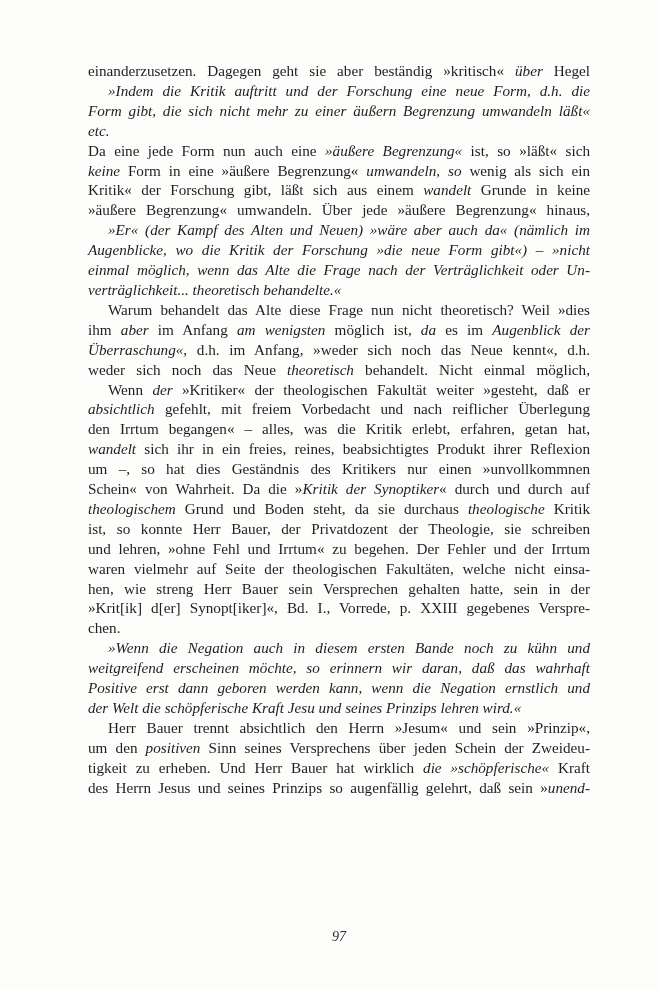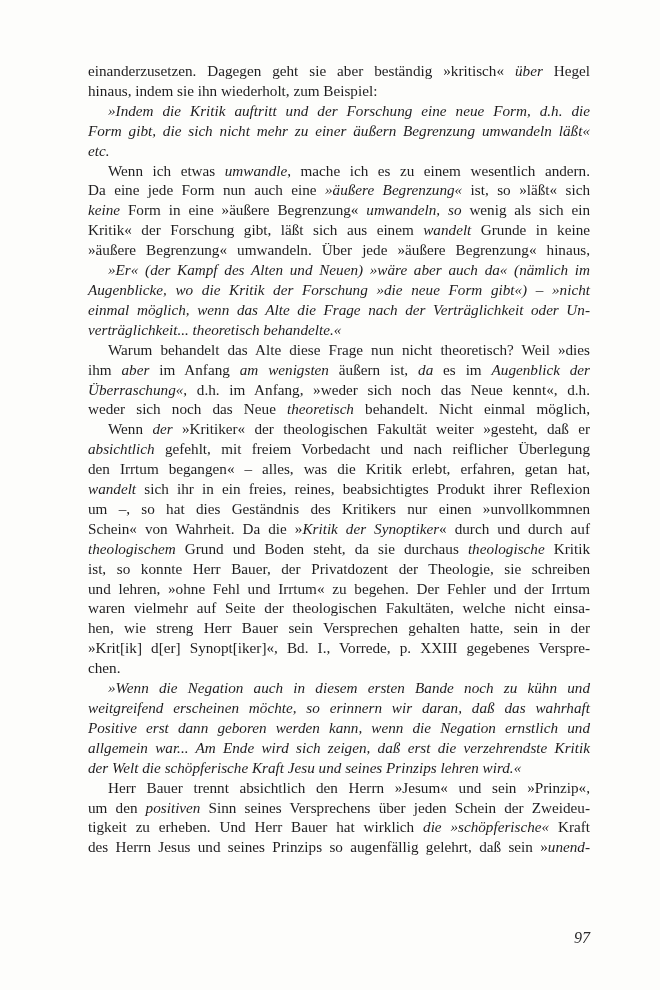--- a/index.html
+++ b/index.html
@@ -31,66 +31,63 @@
     text-align-last: left;
     -moz-text-align-last: left;
   }
   .line.indent { text-indent: 20px; }
   .line em { font-style: italic; }
   .page-number {
     position: absolute;
     left: 88px;
     top: 929px;
     width: 502px;
-    text-align: right;
-    font-size: 16px;
+    text-align: center;
+    font-size: 14px;
     font-style: italic;
     color: #2a292b;
   }
 </style>
 </head>
 <body>
 
 <div class="page">
   <main class="text-block">
       <div class="line"><span>einanderzusetzen. Dagegen geht sie aber beständig »kritisch« </span><em>über</em><span> Hegel</span></div>
-      <div class="line last"><span>hinaus, indem sie ihn wiederholt, zum Beispiel:</span></div>
       <div class="line indent"><em>»Indem die Kritik auftritt und der Forschung eine neue Form, d.h. die</em></div>
       <div class="line"><em>Form gibt, die sich nicht mehr zu einer äußern Begrenzung umwandeln läßt«</em></div>
       <div class="line last"><em>etc.</em></div>
-      <div class="line indent"><span>Wenn ich etwas </span><em>umwandle</em><span>, mache ich es zu einem wesentlich andern.</span></div>
       <div class="line"><span>Da eine jede Form nun auch eine </span><em>»äußere Begrenzung«</em><span> ist, so »läßt« sich</span></div>
       <div class="line"><em>keine</em><span> Form in eine »äußere Begrenzung« </span><em>umwandeln, so</em><span> wenig als sich ein</span></div>
       <div class="line"><span>Kritik« der Forschung gibt, läßt sich aus einem </span><em>wandelt</em><span> Grunde in keine</span></div>
       <div class="line"><span>»äußere Begrenzung« umwandeln. Über jede »äußere Begrenzung« hinaus,</span></div>
       <div class="line indent"><em>»Er« (der Kampf des Alten und Neuen) »wäre aber auch da« (nämlich im</em></div>
       <div class="line"><em>Augenblicke, wo die Kritik der Forschung »die neue Form gibt«) – »nicht</em></div>
       <div class="line"><em>einmal möglich, wenn das Alte die Frage nach der Verträglichkeit oder Un-</em></div>
       <div class="line last"><em>verträglichkeit... theoretisch behandelte.«</em></div>
       <div class="line indent"><span>Warum behandelt das Alte diese Frage nun nicht theoretisch? Weil »dies</span></div>
-      <div class="line"><span>ihm </span><em>aber</em><span> im Anfang </span><em>am wenigsten</em><span> äußern ist, </span><em>da</em><span> es im </span><em>Augenblick der</em></div>
+      <div class="line"><span>ihm </span><em>aber</em><span> im Anfang </span><em>am wenigsten</em><span> möglich ist, </span><em>da</em><span> es im </span><em>Augenblick der</em></div>
       <div class="line"><em>Überraschung«</em><span>, d.h. im Anfang, »weder sich noch das Neue kennt«, d.h.</span></div>
       <div class="line"><span>weder sich noch das Neue </span><em>theoretisch</em><span> behandelt. Nicht einmal möglich,</span></div>
       <div class="line indent"><span>Wenn </span><em>der</em><span> »Kritiker« der theologischen Fakultät weiter »gesteht, daß er</span></div>
       <div class="line"><em>absichtlich</em><span> gefehlt, mit freiem Vorbedacht und nach reiflicher Überlegung</span></div>
       <div class="line"><span>den Irrtum begangen« – alles, was die Kritik erlebt, erfahren, getan hat,</span></div>
       <div class="line"><em>wandelt</em><span> sich ihr in ein freies, reines, beabsichtigtes Produkt ihrer Reflexion</span></div>
       <div class="line"><span>um –, so hat dies Geständnis des Kritikers nur einen »unvollkommnen</span></div>
       <div class="line"><span>Schein« von Wahrheit. Da die »</span><em>Kritik der Synoptiker</em><span>« durch und durch auf</span></div>
       <div class="line"><em>theologischem</em><span> Grund und Boden steht, da sie durchaus </span><em>theologische</em><span> Kritik</span></div>
       <div class="line"><span>ist, so konnte Herr Bauer, der Privatdozent der Theologie, sie schreiben</span></div>
       <div class="line"><span>und lehren, »ohne Fehl und Irrtum« zu begehen. Der Fehler und der Irrtum</span></div>
       <div class="line"><span>waren vielmehr auf Seite der theologischen Fakultäten, welche nicht einsa-</span></div>
       <div class="line"><span>hen, wie streng Herr Bauer sein Versprechen gehalten hatte, sein in der</span></div>
       <div class="line"><span>»Krit[ik] d[er] Synopt[iker]«, Bd. I., Vorrede, p. XXIII gegebenes Verspre-</span></div>
       <div class="line last"><span>chen.</span></div>
       <div class="line indent"><em>»Wenn die Negation auch in diesem ersten Bande noch zu kühn und</em></div>
       <div class="line"><em>weitgreifend erscheinen möchte, so erinnern wir daran, daß das wahrhaft</em></div>
       <div class="line"><em>Positive erst dann geboren werden kann, wenn die Negation ernstlich und</em></div>
-      <div class="line"><em>allgemein war... Am Ende wird sich zeigen, daß erst die verzehrendste Kritik</em></div>
       <div class="line last"><em>der Welt die schöpferische Kraft Jesu und seines Prinzips lehren wird.«</em></div>
       <div class="line indent"><span>Herr Bauer trennt absichtlich den Herrn »Jesum« und sein »Prinzip«,</span></div>
       <div class="line"><span>um den </span><em>positiven</em><span> Sinn seines Versprechens über jeden Schein der Zweideu-</span></div>
       <div class="line"><span>tigkeit zu erheben. Und Herr Bauer hat wirklich </span><em>die »schöpferische«</em><span> Kraft</span></div>
       <div class="line"><span>des Herrn Jesus und seines Prinzips so augenfällig gelehrt, daß sein »</span><em>unend-</em></div>
     </main>
   <div class="page-number">97</div>
 </div>
 
 </body></html>

